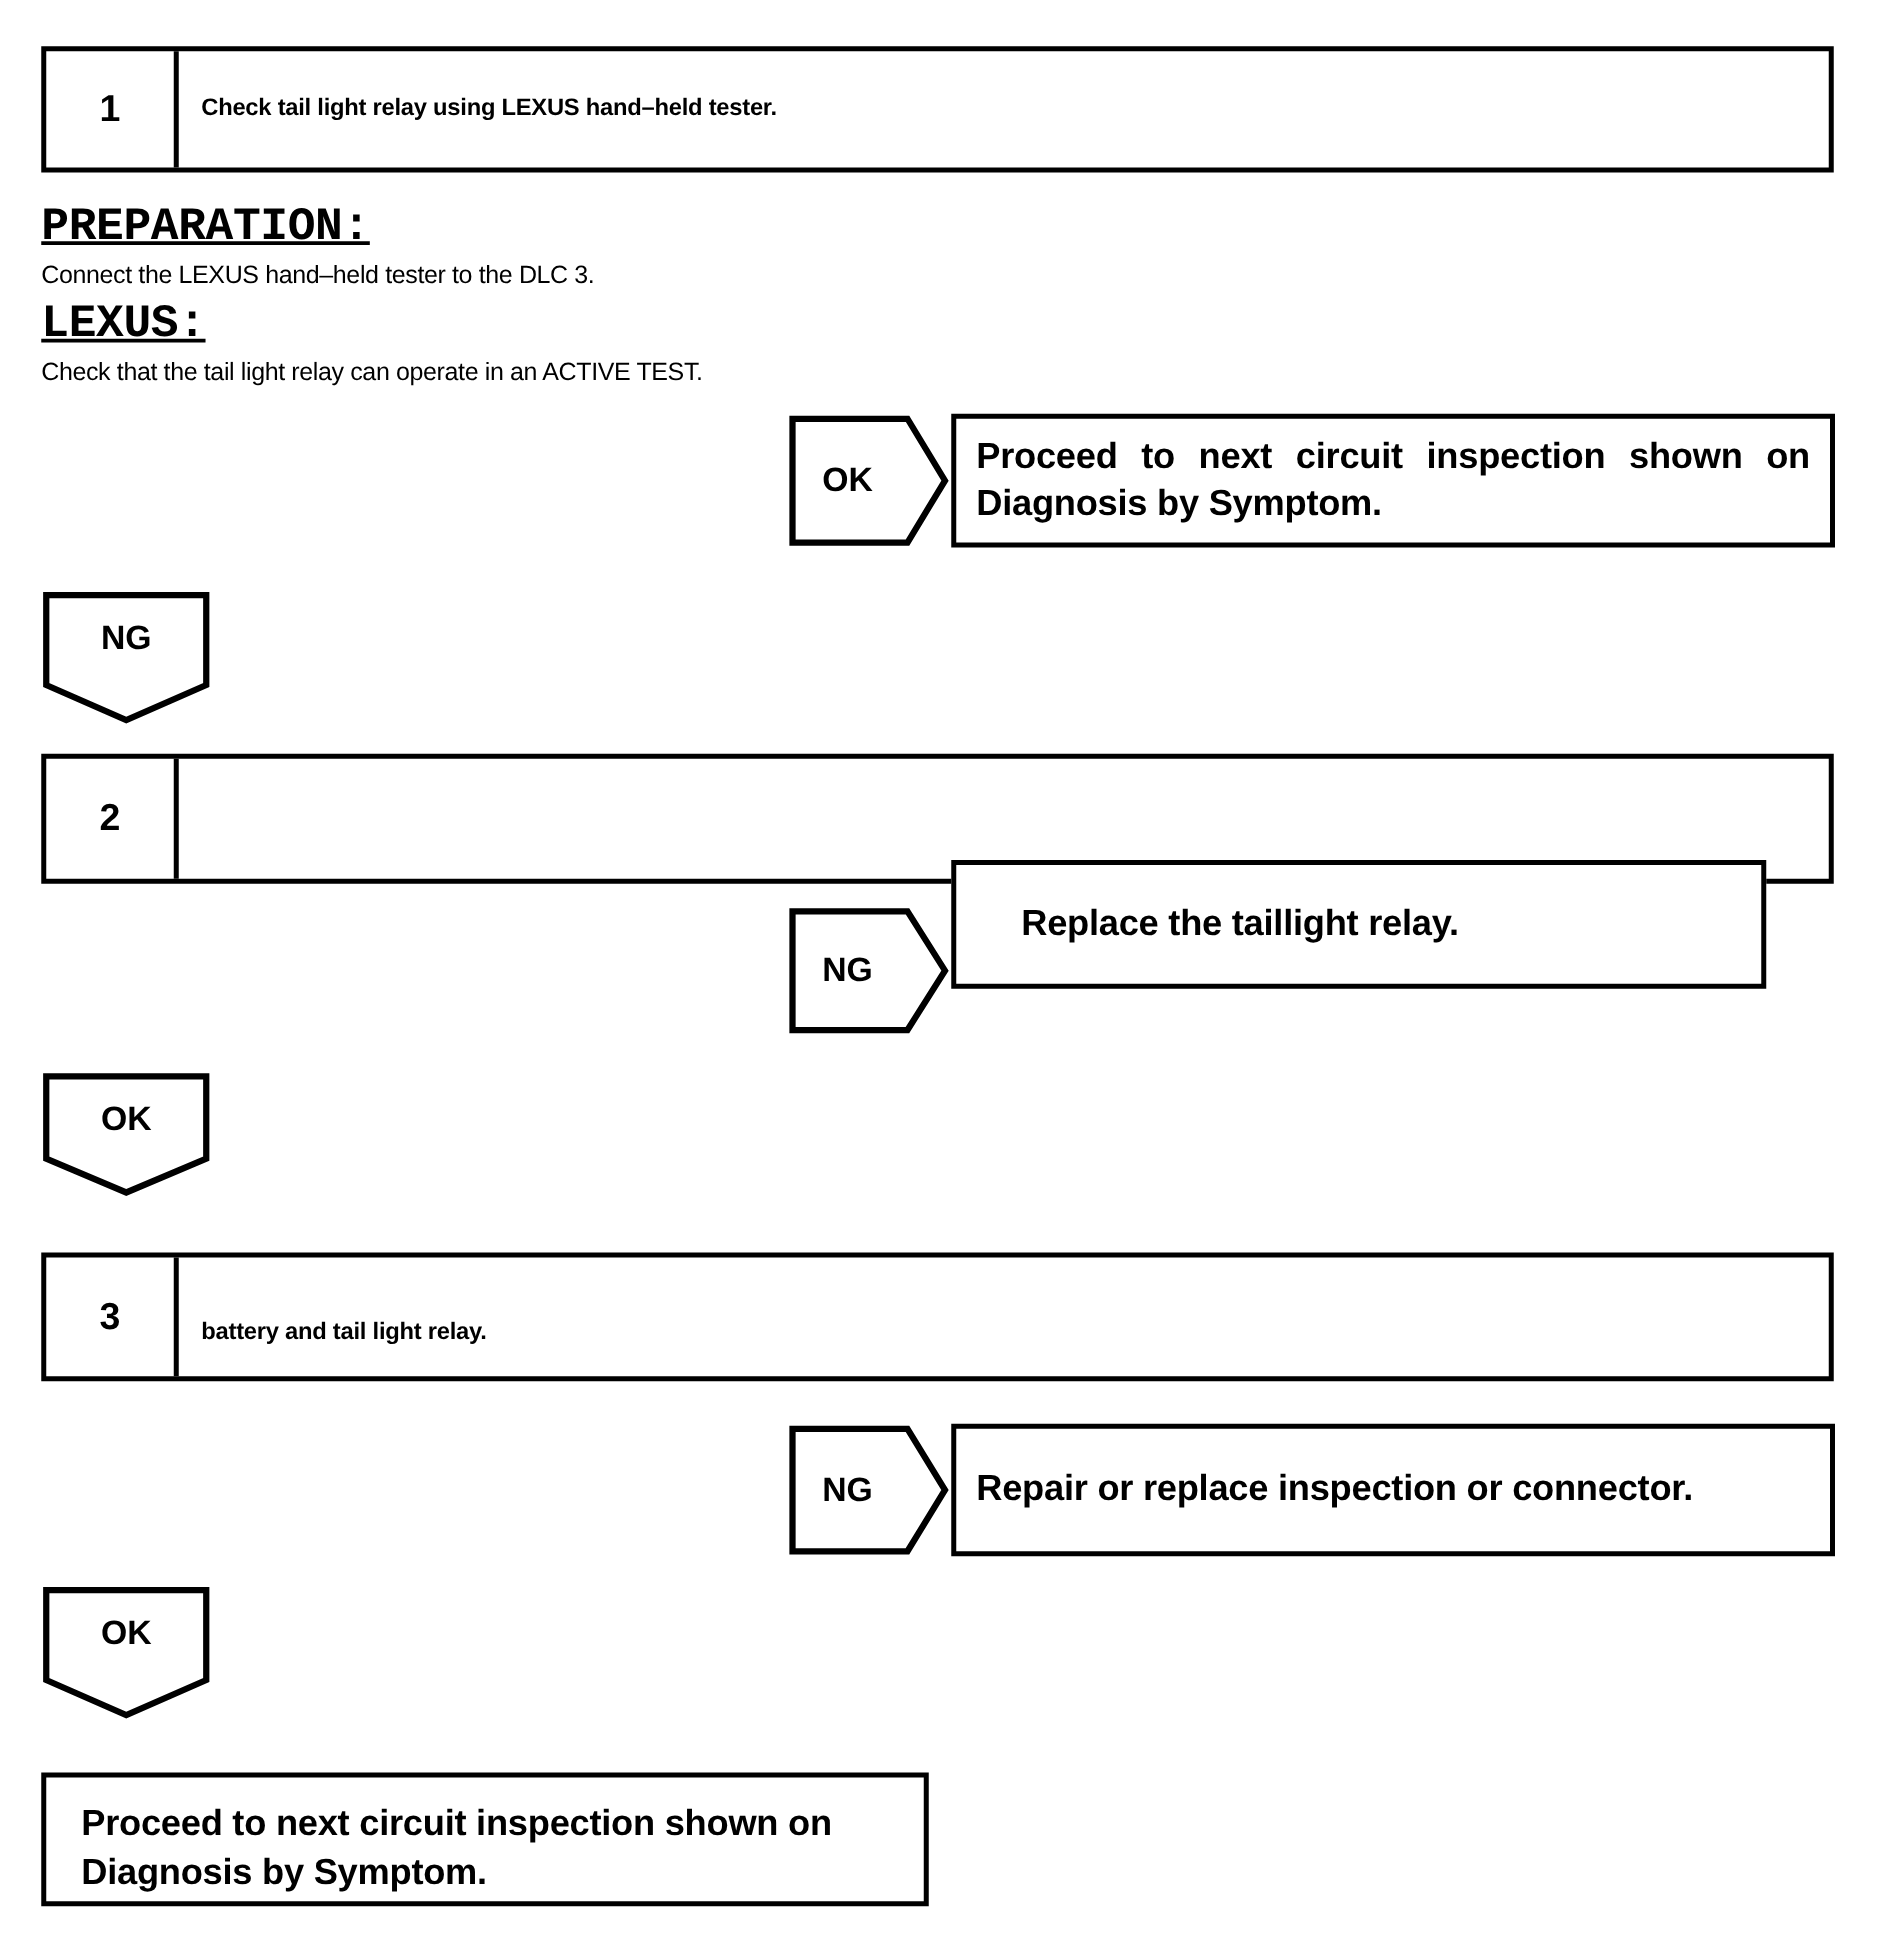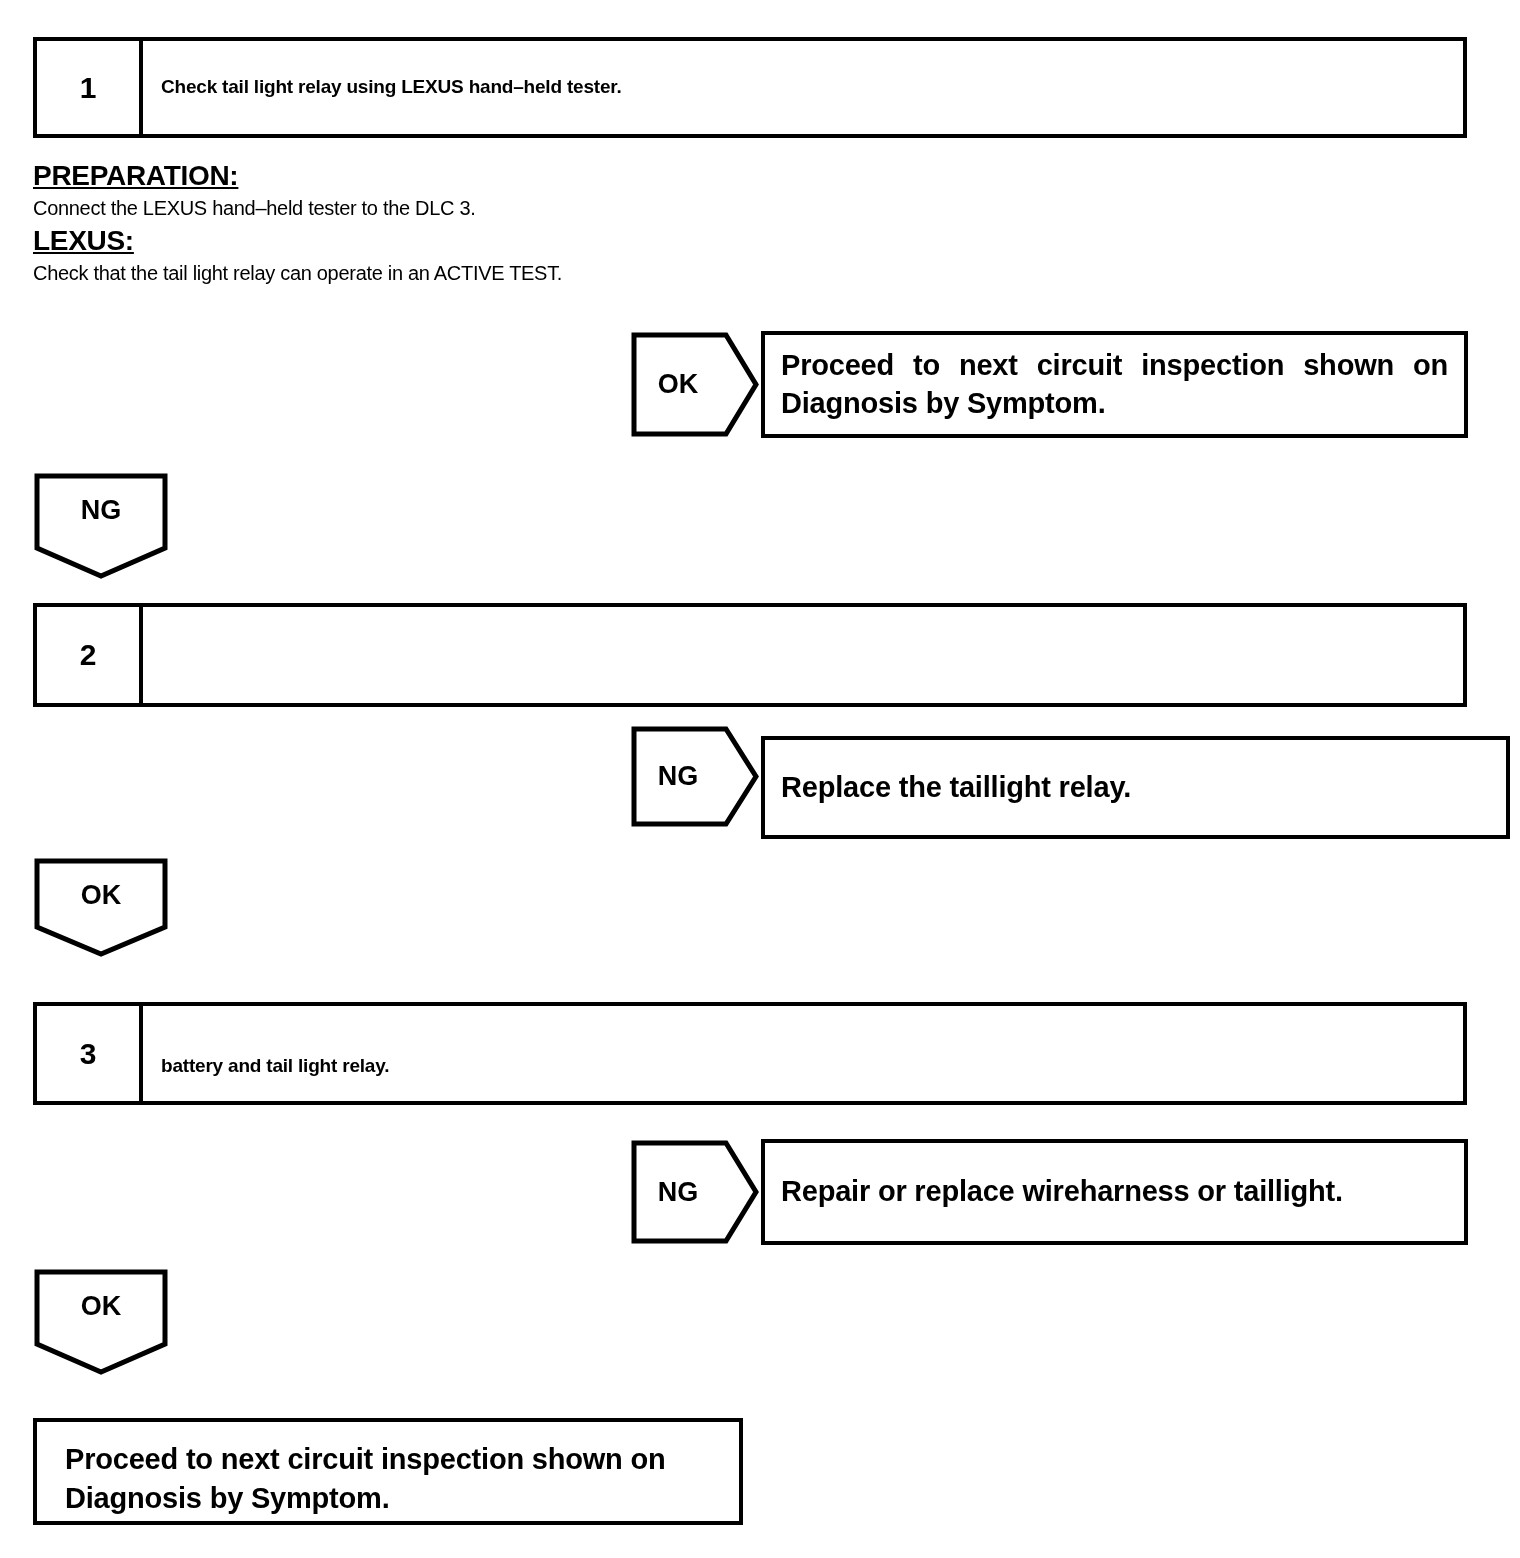--- a/index.html
+++ b/index.html
@@ -59,25 +59,26 @@
   }
 
   
   .para-block {
     position: absolute;
     left: 33px;
     top: 157px;
     width: 1000px;
   }
   .para-head {
-    font-size: 28px;
+    font-size: 37px;
     font-weight: bold;
     text-decoration: underline;
     line-height: 1.36;
     letter-spacing: -0.3px;
+    font-family: Liberation Mono, monospace;
   }
   .para-line {
     font-size: 20px;
     font-weight: normal;
     line-height: 1.36;
     letter-spacing: -0.3px;
   }
 
   
   .arrow-right {
@@ -215,21 +216,21 @@
     <div class="step-num">2</div>
   </div>
 
   <div class="arrow-right" style="left:630px; top:725px; width:130px; height:103px;">
     <svg width="130" height="103" viewBox="0 0 130 103">
       <path d="M4,4 L96,4 L126,51.5 L96,99 L4,99 Z" fill="#ffffff" stroke="#000000" stroke-width="5" stroke-linejoin="miter"></path>
     </svg>
     <div class="alabel">NG</div>
   </div>
 
-  <div class="result-box" style="left:761px; top:736px; width:749px; height:103px;">
+  <div class="result-box" style="left:761px; top:688px; width:652px; height:103px;padding-left:36px;">
     <div class="result-text">Replace the taillight relay.</div>
   </div>
 
   <div class="arrow-down" style="left:33px; top:857px; width:136px; height:101px;">
     <svg width="136" height="101" viewBox="0 0 136 101">
       <path d="M4,4 L132,4 L132,70 L68,97 L4,70 Z" fill="#ffffff" stroke="#000000" stroke-width="5" stroke-linejoin="miter"></path>
     </svg>
     <div class="alabel">OK</div>
   </div>
 
@@ -244,21 +245,21 @@
   </div>
 
   <div class="arrow-right" style="left:630px; top:1139px; width:130px; height:106px;">
     <svg width="130" height="106" viewBox="0 0 130 106">
       <path d="M4,4 L96,4 L126,53 L96,102 L4,102 Z" fill="#ffffff" stroke="#000000" stroke-width="5" stroke-linejoin="miter"></path>
     </svg>
     <div class="alabel">NG</div>
   </div>
 
   <div class="result-box" style="left:761px; top:1139px; width:707px; height:106px;">
-    <div class="result-text">Repair or replace wireharness or taillight.</div>
+    <div class="result-text">Repair or replace inspection or connector.</div>
   </div>
 
   <div class="arrow-down" style="left:33px; top:1268px; width:136px; height:108px;">
     <svg width="136" height="108" viewBox="0 0 136 108">
       <path d="M4,4 L132,4 L132,76 L68,104 L4,76 Z" fill="#ffffff" stroke="#000000" stroke-width="5" stroke-linejoin="miter"></path>
     </svg>
     <div class="alabel">OK</div>
   </div>
 
   <div class="final-box" style="left:33px; top:1418px; width:710px; height:107px;">

